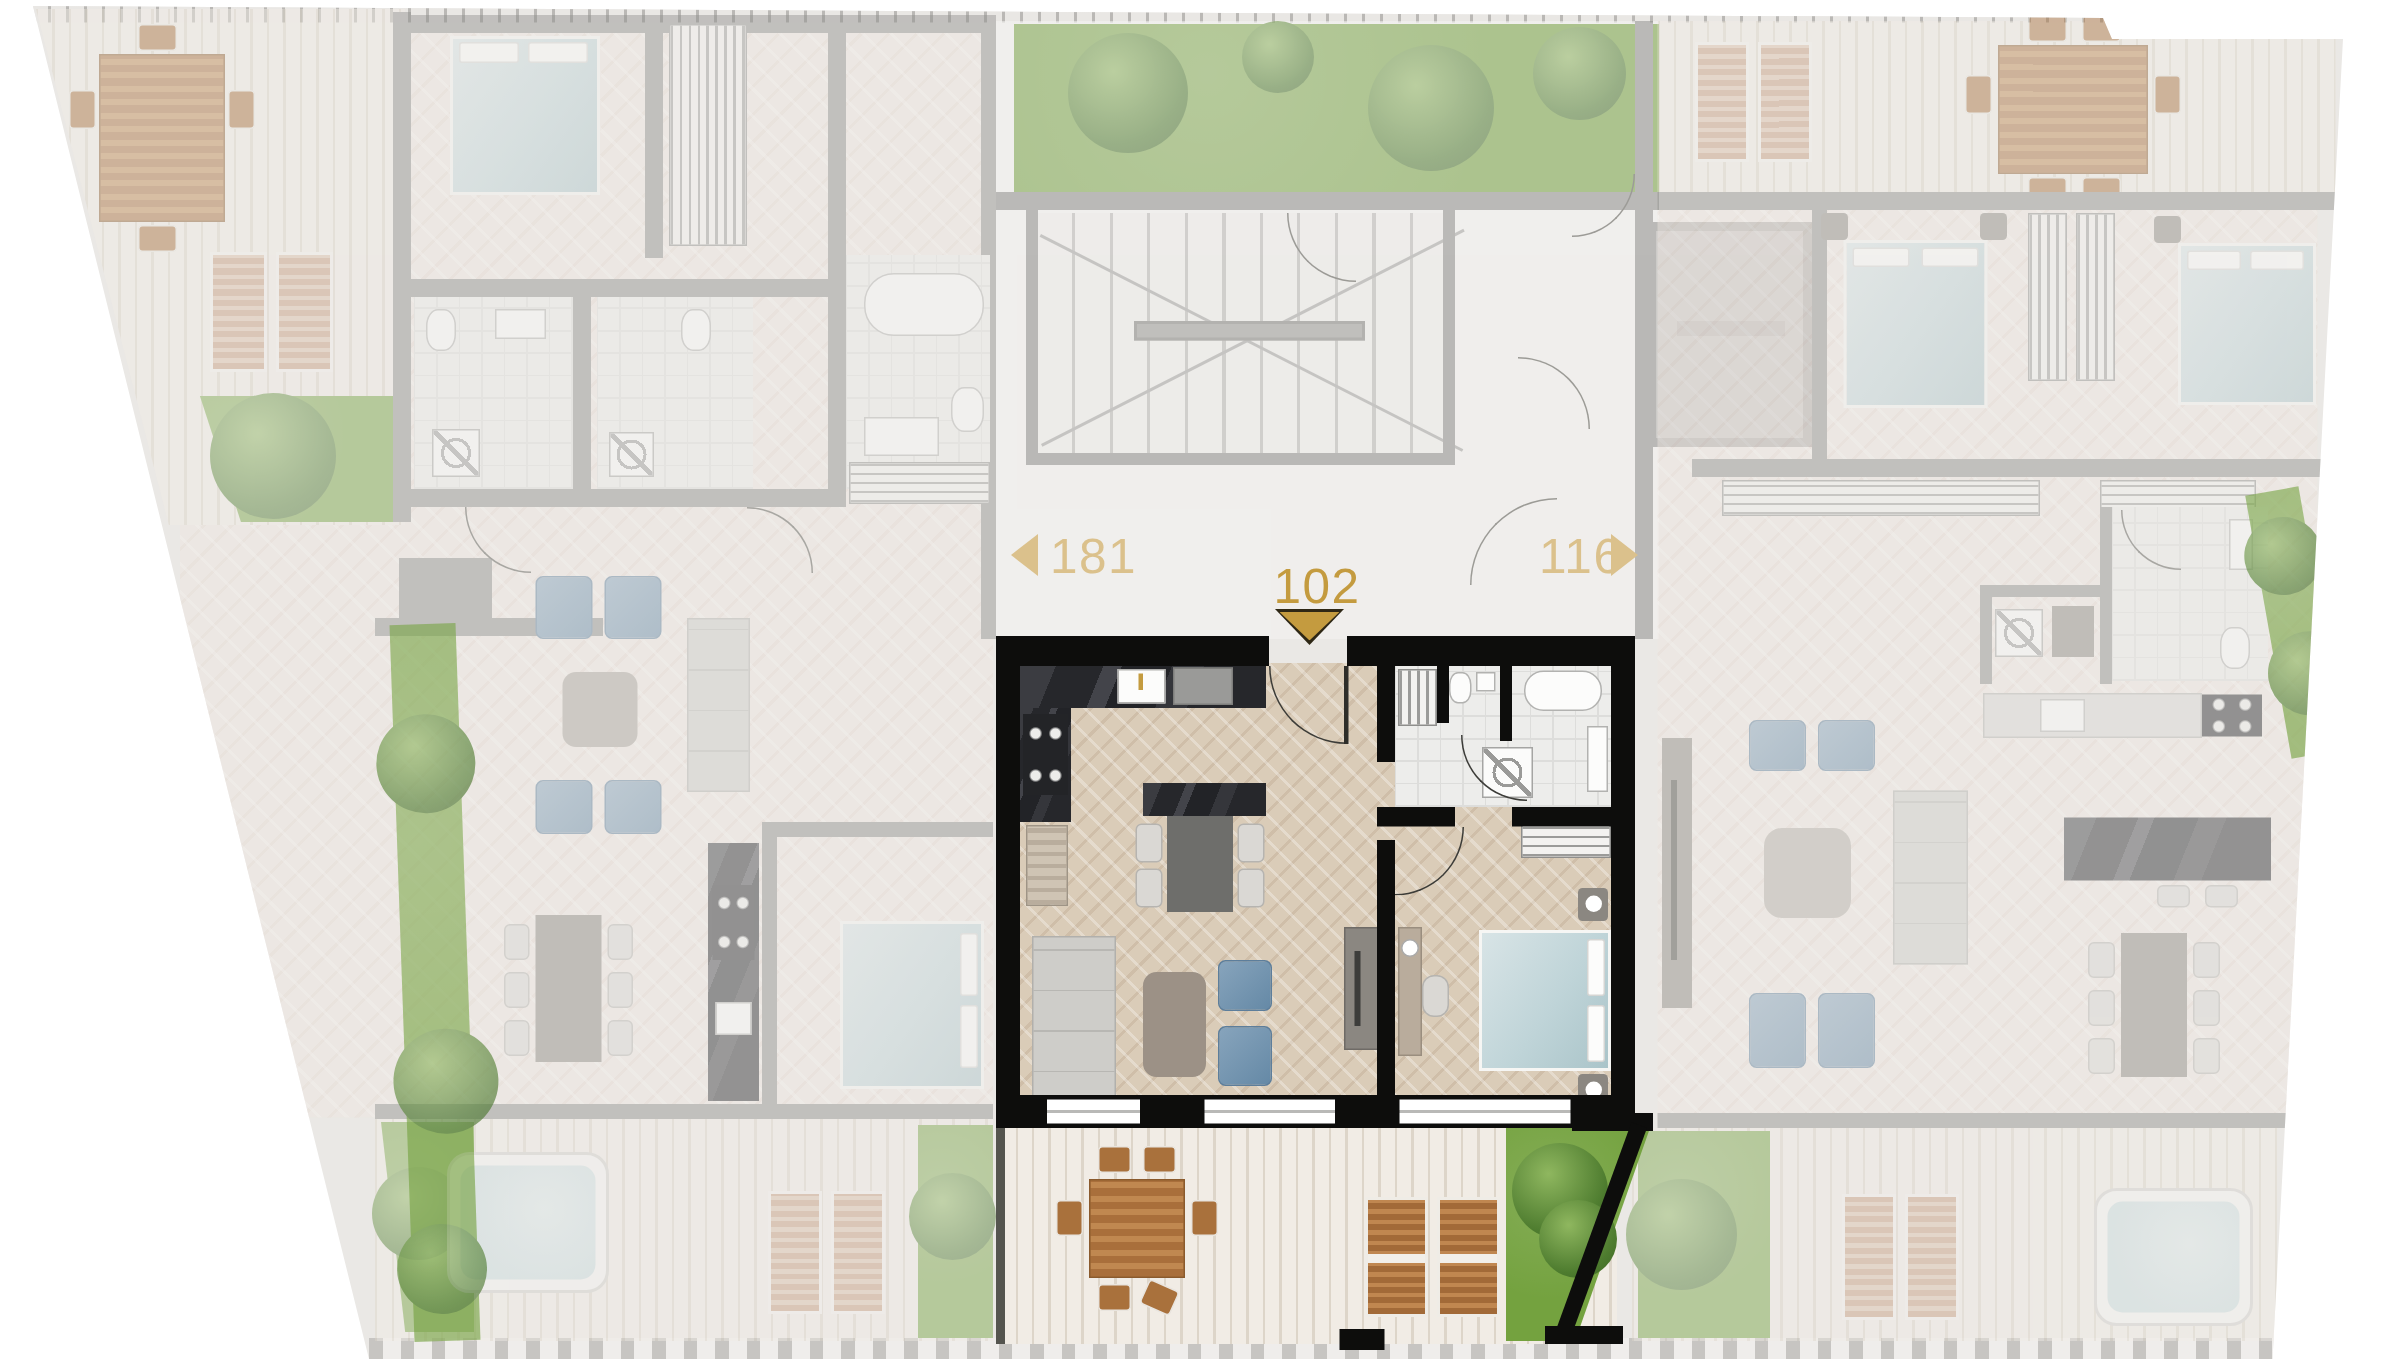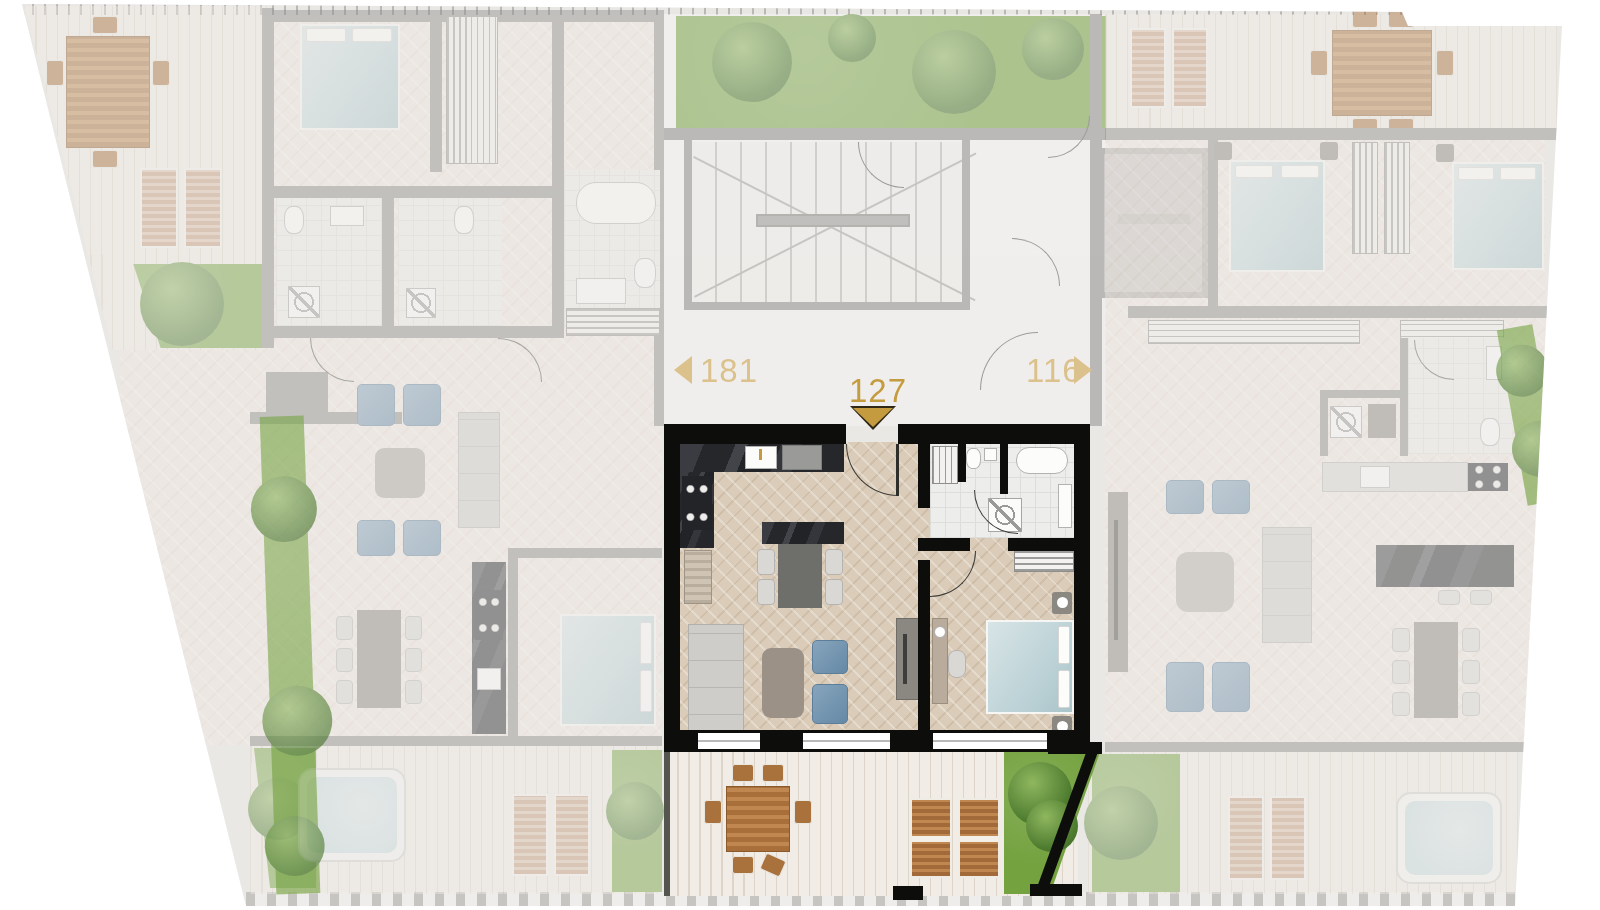--- a/index.html
+++ b/index.html
@@ -378,18 +378,18 @@
 
  <div class="ab hover" style="left:674px;top:354px;width:92px;height:32px">
    <div class="ab triL" style="left:0;top:2px"></div>
    <span class="ab navlab" style="left:26px;top:0">181</span>
  </div>
  <div class="ab hover" style="left:1026px;top:354px;width:66px;height:32px">
    <span class="ab navlab" style="left:0;top:0">116</span>
    <div class="ab triR" style="left:48px;top:2px"></div>
  </div>
  <div class="ab" style="left:845px;top:374px;width:58px;height:56px">
-   <span class="ab navlab navcur" style="left:4px;top:0">127</span>
+   <span class="ab navlab navcur" style="left:4px;top:0">102</span>
    <div class="ab triDownO" style="left:5px;top:32px;width:46px;height:24px">
      <div class="triDownI"></div>
    </div>
  </div>
 </div>
 
 </body></html>

